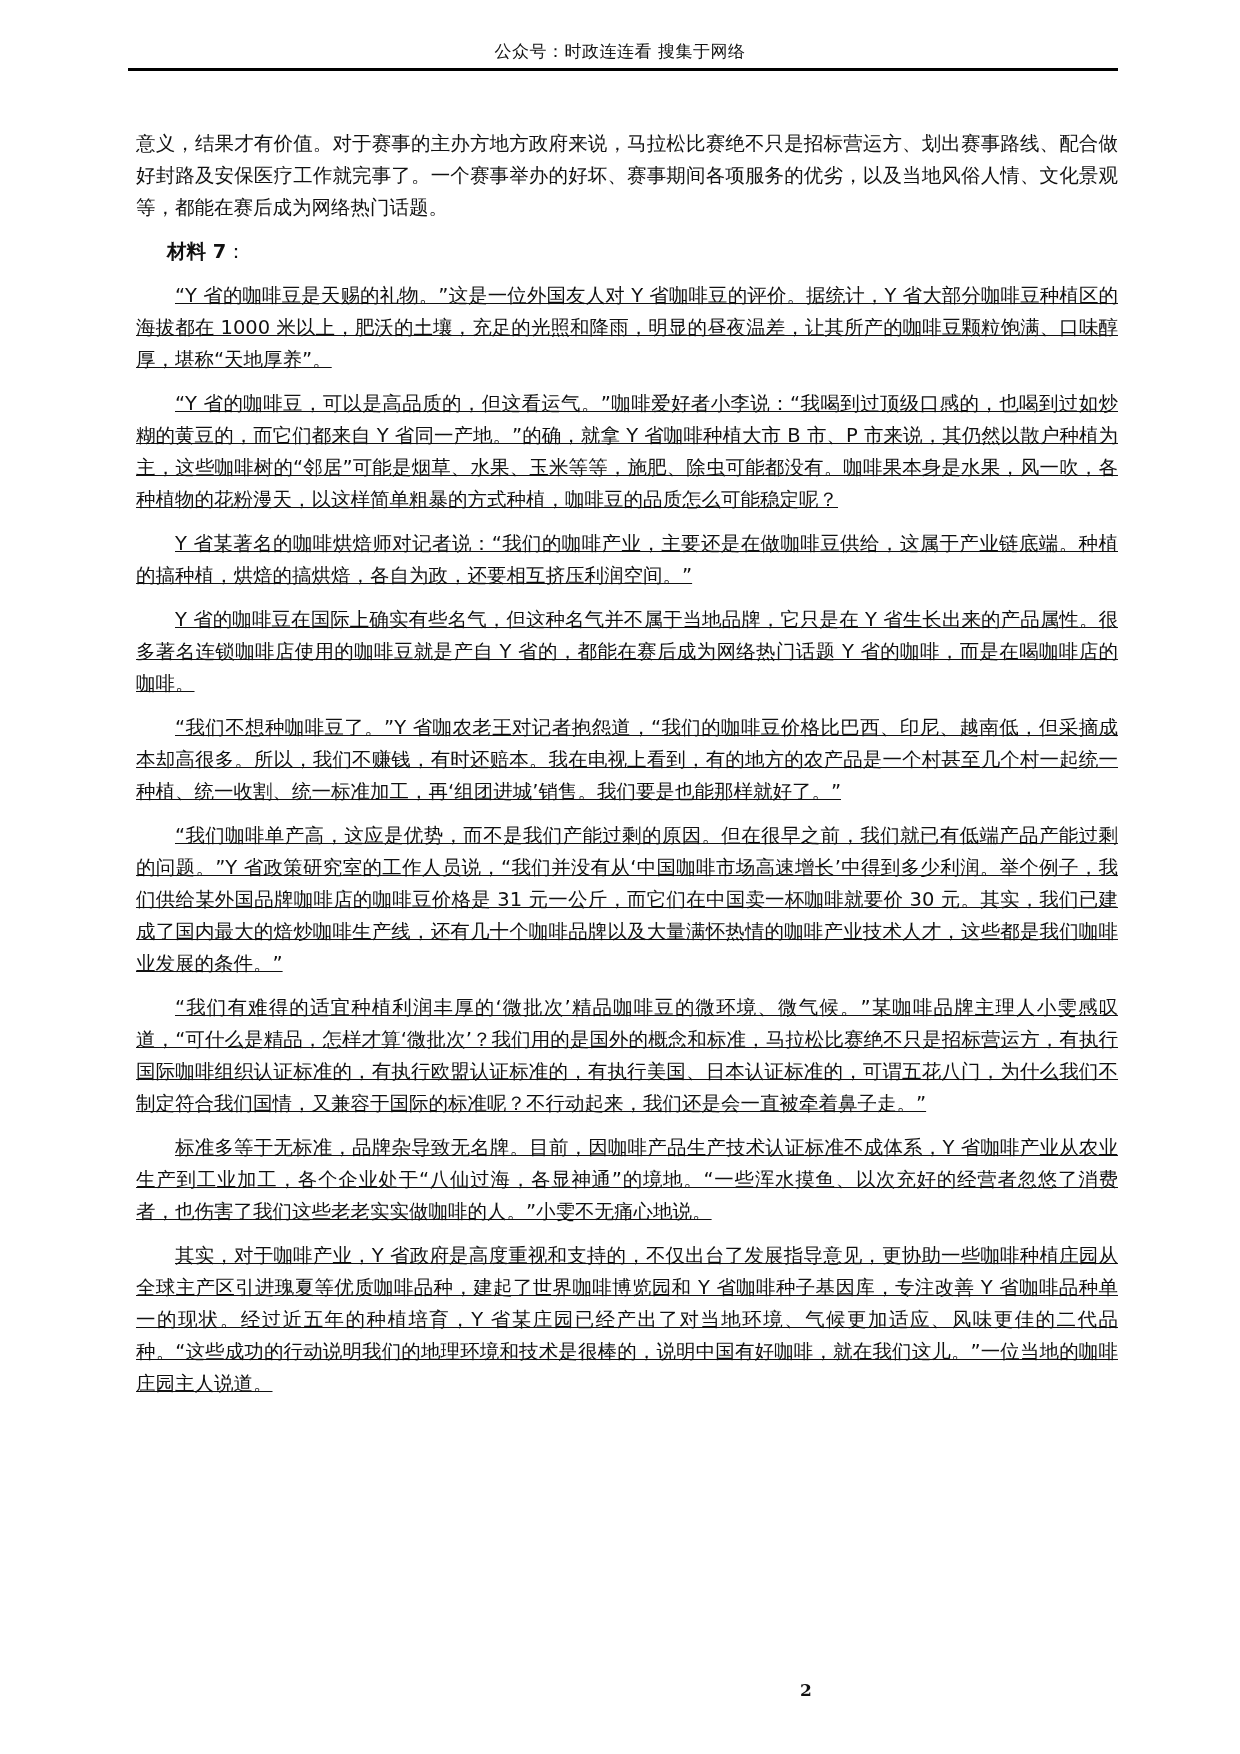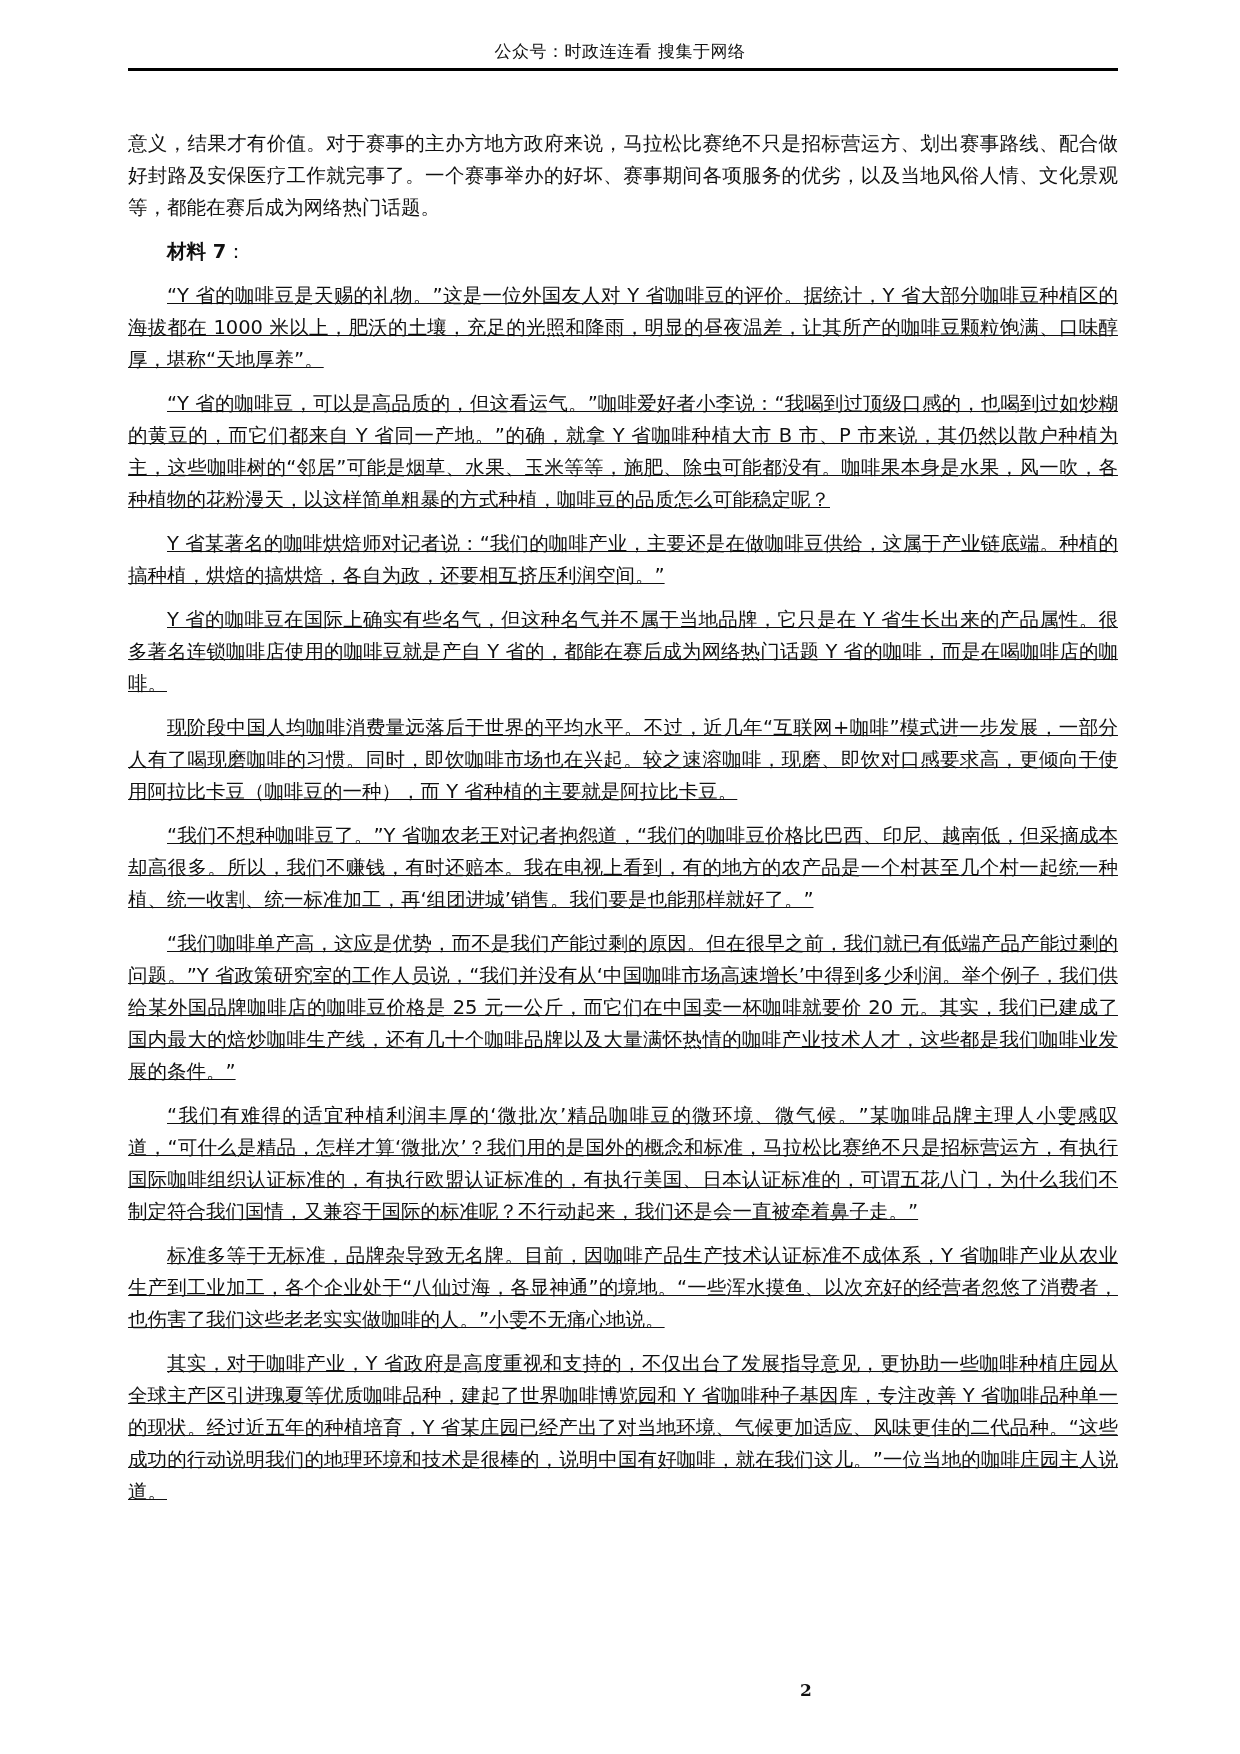--- a/index.html
+++ b/index.html
@@ -3,42 +3,41 @@
 <meta charset="utf-8">
 <style>
   html, body { margin: 0; padding: 0; background: #ffffff; }
   body { width: 1240px; height: 1754px; position: relative; overflow: hidden;
          font-family: "DejaVu Sans", "Liberation Sans", sans-serif; color: #111; }
   .header { position: absolute; left: 128px; top: 40px; width: 984px; text-align: center;
             font-weight: normal; font-size: 17px; letter-spacing: 0.5px; }
   .rule { position: absolute; left: 128px; top: 68px; width: 990px; height: 0;
           border-top: 3px solid #000; }
   .content { position: absolute; left: 128px; top: 128px; width: 990px; }
-  .para { margin: 0 0 12px 0; font-size: 19.5px; line-height: 32px; text-indent: 0;
+  .para { margin: 0 0 12px 8px; font-size: 19.5px; line-height: 32px; text-indent: 0;
           text-align: justify; }
   .para.indent { text-indent: 39px; text-decoration: underline; }
   .heading { margin: 0 0 12px 0; font-size: 19.5px; line-height: 32px; text-indent: 39px; }
   .heading b { font-weight: bold; }
   .page-num { position: absolute; left: 800px; top: 1680px; font-family: "DejaVu Serif", serif;
               font-weight: bold; font-size: 17px; }
 </style>
 </head>
 <body>
 
 <div class="header">公众号：时政连连看  搜集于网络</div>
 <div class="rule"></div>
 
 <div class="content">
   <p class="para">意义，结果才有价值。对于赛事的主办方地方政府来说，马拉松比赛绝不只是招标营运方、划出赛事路线、配合做好封路及安保医疗工作就完事了。一个赛事举办的好坏、赛事期间各项服务的优劣，以及当地风俗人情、文化景观等，都能在赛后成为网络热门话题。</p>
   <p class="heading"><b>材料 7</b><span>：</span></p>
   <p class="para indent">“Y 省的咖啡豆是天赐的礼物。”这是一位外国友人对 Y 省咖啡豆的评价。据统计，Y 省大部分咖啡豆种植区的海拔都在 1000 米以上，肥沃的土壤，充足的光照和降雨，明显的昼夜温差，让其所产的咖啡豆颗粒饱满、口味醇厚，堪称“天地厚养”。</p>
   <p class="para indent">“Y 省的咖啡豆，可以是高品质的，但这看运气。”咖啡爱好者小李说：“我喝到过顶级口感的，也喝到过如炒糊的黄豆的，而它们都来自 Y 省同一产地。”的确，就拿 Y 省咖啡种植大市 B 市、P 市来说，其仍然以散户种植为主，这些咖啡树的“邻居”可能是烟草、水果、玉米等等，施肥、除虫可能都没有。咖啡果本身是水果，风一吹，各种植物的花粉漫天，以这样简单粗暴的方式种植，咖啡豆的品质怎么可能稳定呢？</p>
   <p class="para indent">Y 省某著名的咖啡烘焙师对记者说：“我们的咖啡产业，主要还是在做咖啡豆供给，这属于产业链底端。种植的搞种植，烘焙的搞烘焙，各自为政，还要相互挤压利润空间。”</p>
   <p class="para indent">Y 省的咖啡豆在国际上确实有些名气，但这种名气并不属于当地品牌，它只是在 Y 省生长出来的产品属性。很多著名连锁咖啡店使用的咖啡豆就是产自 Y 省的，都能在赛后成为网络热门话题 Y 省的咖啡，而是在喝咖啡店的咖啡。</p>
-  <p class="para indent">现阶段中国人均咖啡消费量远落后于世界的平均水平。不过，近几年“互联网+咖啡”模式进一步发展，一部分人有了喝现磨咖啡的习惯。同时，即饮咖啡市场也在兴起。较之速溶咖啡，现磨、即饮对口感要求高，更倾向于使用阿拉比卡豆（咖啡豆的一种），而 Y 省种植的主要就是阿拉比卡豆。</p>
   <p class="para indent">“我们不想种咖啡豆了。”Y 省咖农老王对记者抱怨道，“我们的咖啡豆价格比巴西、印尼、越南低，但采摘成本却高很多。所以，我们不赚钱，有时还赔本。我在电视上看到，有的地方的农产品是一个村甚至几个村一起统一种植、统一收割、统一标准加工，再‘组团进城’销售。我们要是也能那样就好了。”</p>
-  <p class="para indent">“我们咖啡单产高，这应是优势，而不是我们产能过剩的原因。但在很早之前，我们就已有低端产品产能过剩的问题。”Y 省政策研究室的工作人员说，“我们并没有从‘中国咖啡市场高速增长’中得到多少利润。举个例子，我们供给某外国品牌咖啡店的咖啡豆价格是 25 元一公斤，而它们在中国卖一杯咖啡就要价 20 元。其实，我们已建成了国内最大的焙炒咖啡生产线，还有几十个咖啡品牌以及大量满怀热情的咖啡产业技术人才，这些都是我们咖啡业发展的条件。”</p>
+  <p class="para indent">“我们咖啡单产高，这应是优势，而不是我们产能过剩的原因。但在很早之前，我们就已有低端产品产能过剩的问题。”Y 省政策研究室的工作人员说，“我们并没有从‘中国咖啡市场高速增长’中得到多少利润。举个例子，我们供给某外国品牌咖啡店的咖啡豆价格是 31 元一公斤，而它们在中国卖一杯咖啡就要价 30 元。其实，我们已建成了国内最大的焙炒咖啡生产线，还有几十个咖啡品牌以及大量满怀热情的咖啡产业技术人才，这些都是我们咖啡业发展的条件。”</p>
   <p class="para indent">“我们有难得的适宜种植利润丰厚的‘微批次’精品咖啡豆的微环境、微气候。”某咖啡品牌主理人小雯感叹道，“可什么是精品，怎样才算‘微批次’？我们用的是国外的概念和标准，马拉松比赛绝不只是招标营运方，有执行国际咖啡组织认证标准的，有执行欧盟认证标准的，有执行美国、日本认证标准的，可谓五花八门，为什么我们不制定符合我们国情，又兼容于国际的标准呢？不行动起来，我们还是会一直被牵着鼻子走。”</p>
   <p class="para indent">标准多等于无标准，品牌杂导致无名牌。目前，因咖啡产品生产技术认证标准不成体系，Y 省咖啡产业从农业生产到工业加工，各个企业处于“八仙过海，各显神通”的境地。“一些浑水摸鱼、以次充好的经营者忽悠了消费者，也伤害了我们这些老老实实做咖啡的人。”小雯不无痛心地说。</p>
   <p class="para indent">其实，对于咖啡产业，Y 省政府是高度重视和支持的，不仅出台了发展指导意见，更协助一些咖啡种植庄园从全球主产区引进瑰夏等优质咖啡品种，建起了世界咖啡博览园和 Y 省咖啡种子基因库，专注改善 Y 省咖啡品种单一的现状。经过近五年的种植培育，Y 省某庄园已经产出了对当地环境、气候更加适应、风味更佳的二代品种。“这些成功的行动说明我们的地理环境和技术是很棒的，说明中国有好咖啡，就在我们这儿。”一位当地的咖啡庄园主人说道。</p>
 </div>
 
 <div class="page-num">2</div>
 
 </body></html>

